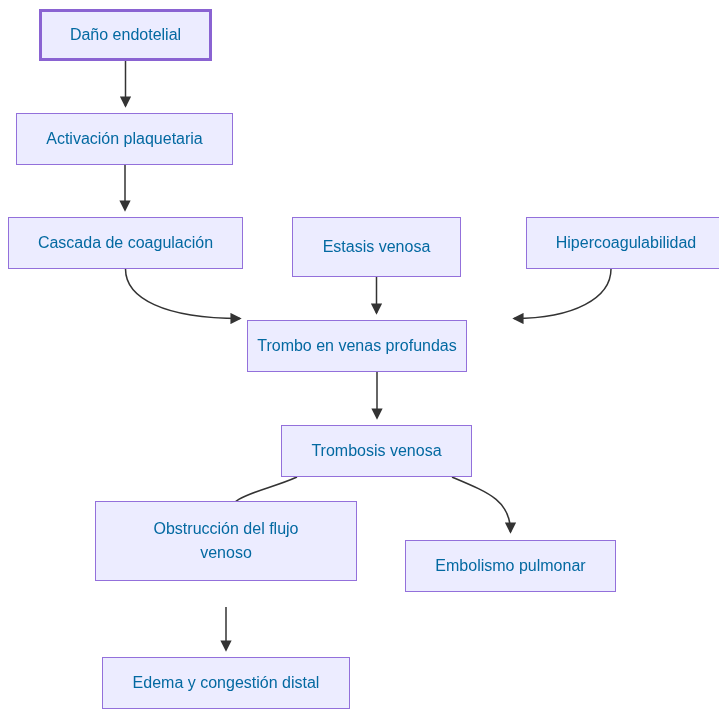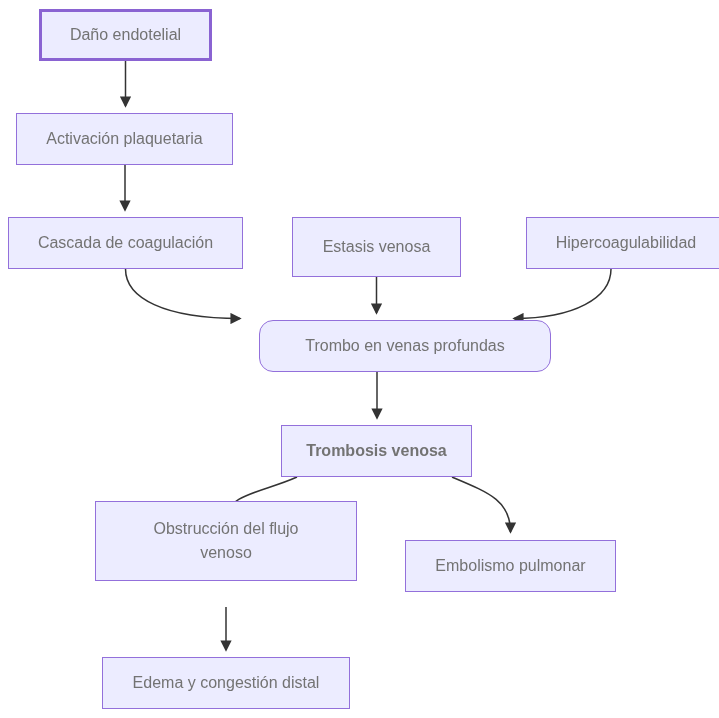--- a/index.html
+++ b/index.html
@@ -19,21 +19,21 @@
     z-index: 1;
   }
   .node {
     position: absolute;
     display: flex;
     align-items: center;
     justify-content: center;
     text-align: center;
     background: #ECECFF;
     border: 1px solid #9370DB;
-    color: #737373;
+    color: #0369a1;
     font-size: 16px;
     line-height: 24px;
     white-space: pre-line;
     z-index: 2;
   }
   .node.emphasis {
     border: 3px solid #8A63D2;
   }
 </style>
 </head>
@@ -63,23 +63,23 @@
   <div class="node emphasis" style="left:39px;  top:9px;   width:173px; height:52px;">Daño endotelial</div>
 
   <div class="node" style="left:16px;  top:113px; width:217px; height:52px;">Activación plaquetaria</div>
 
   <div class="node" style="left:8px;   top:217px; width:235px; height:52px;text-align:center;">Cascada de coagulación</div>
 
   <div class="node" style="left:292px; top:217px; width:169px; height:60px;">Estasis venosa</div>
 
   <div class="node" style="left:526px; top:217px; width:200px; height:52px;">Hipercoagulabilidad</div>
 
-  <div class="node" style="left:259px; top:320px; width:292px; height:52px;border-radius:14px;">Trombo en venas profundas</div>
+  <div class="node" style="left:247px; top:320px; width:220px; height:52px;">Trombo en venas profundas</div>
 
-  <div class="node" style="left:281px; top:425px; width:191px; height:52px;font-weight:bold;">Trombosis venosa</div>
+  <div class="node" style="left:281px; top:425px; width:191px; height:52px;">Trombosis venosa</div>
 
   <div class="node" style="left:95px;  top:501px; width:262px; height:80px;">Obstrucción del flujo
 venoso</div>
 
   <div class="node" style="left:405px; top:540px; width:211px; height:52px;">Embolismo pulmonar</div>
 
   <div class="node" style="left:102px; top:657px; width:248px; height:52px;">Edema y congestión distal</div>
 
 </div>
 

